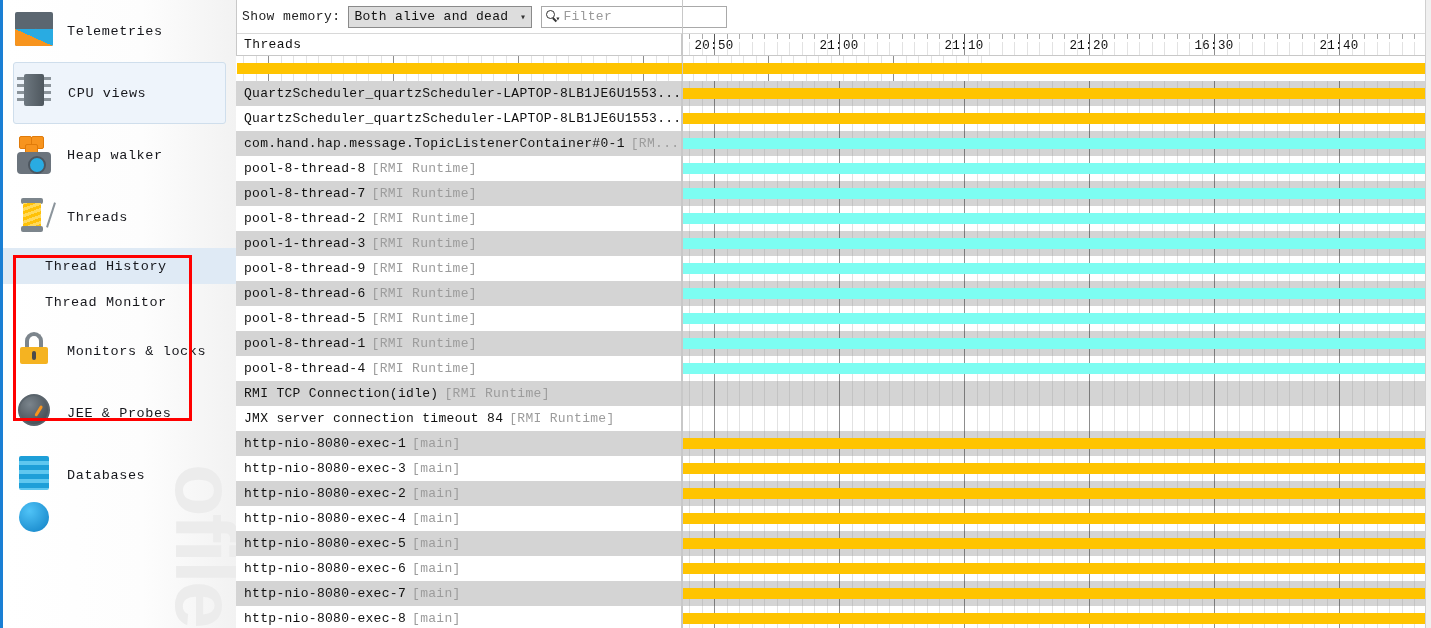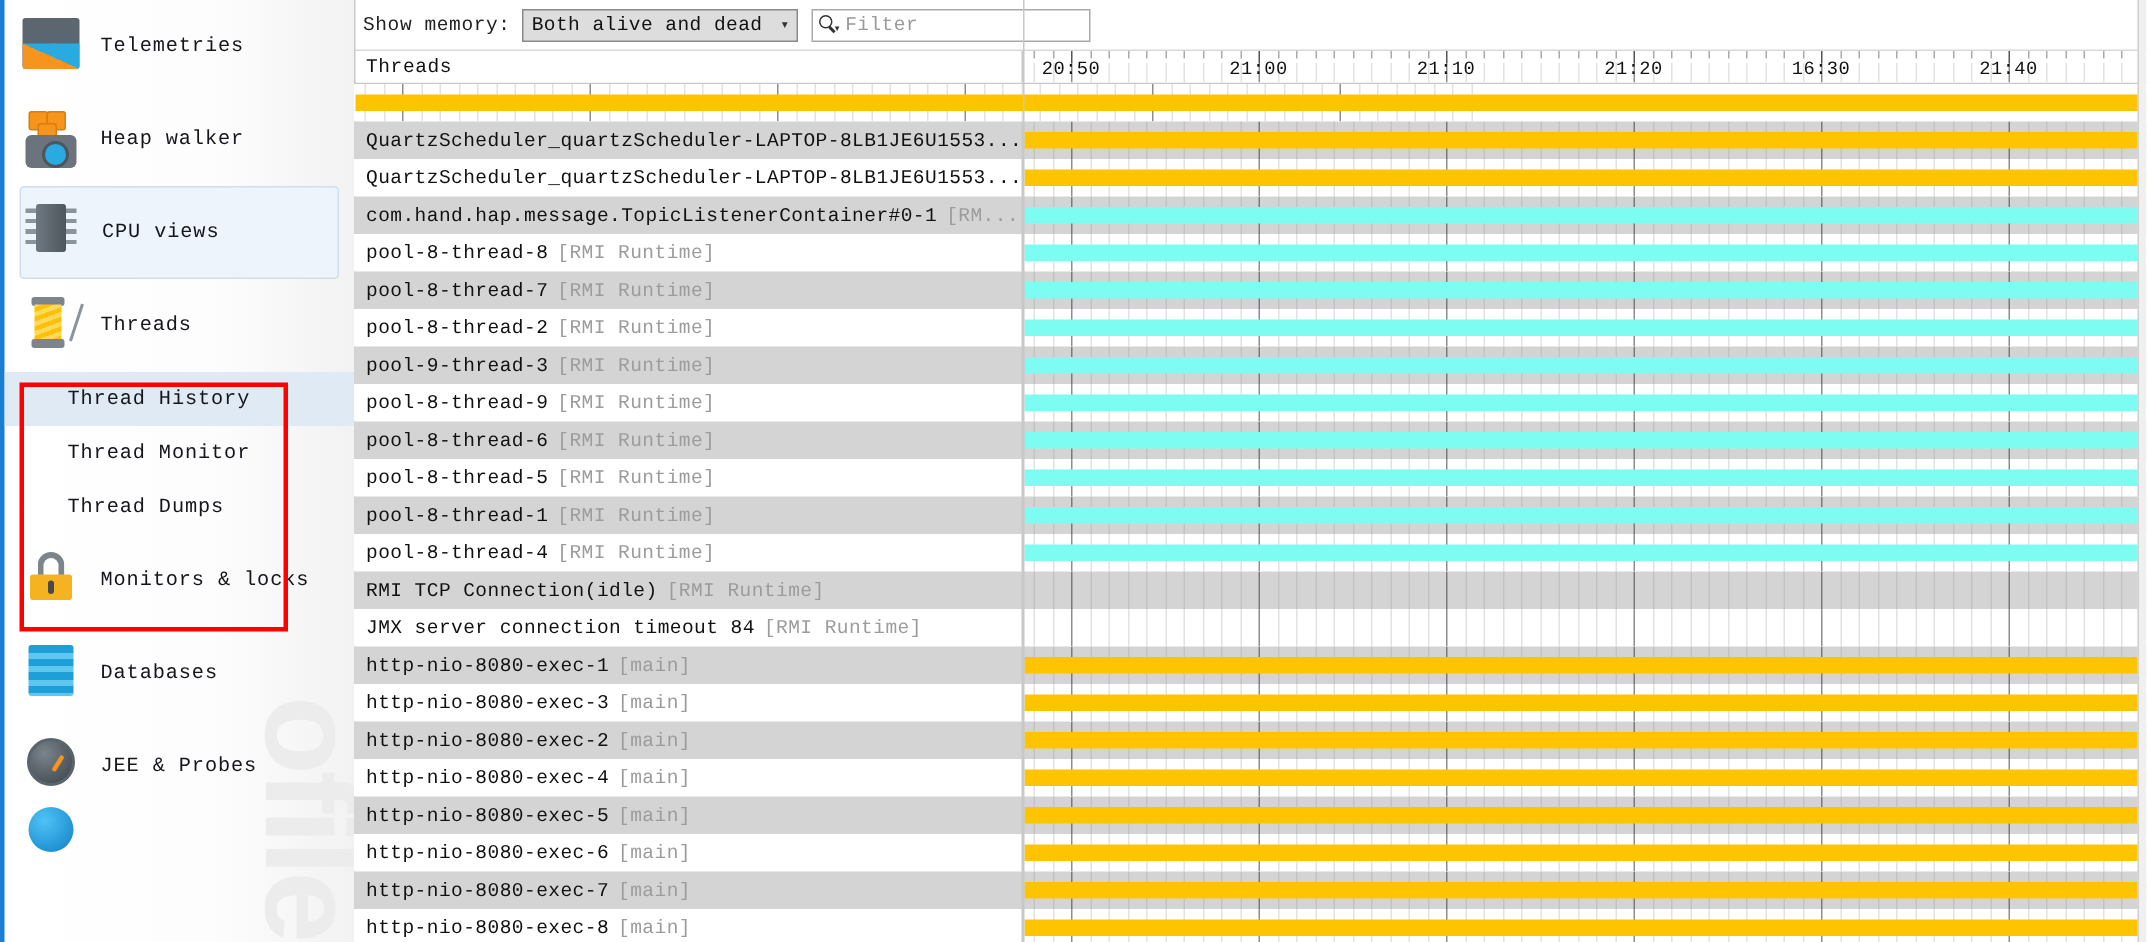--- a/index.html
+++ b/index.html
@@ -179,79 +179,76 @@
     <div class="watermark">ofiler</div>
 
     <div class="nav-item">
       <div class="nav-ico">
           <div class="ico-telemetry"></div>
         </div>
       <div class="nav-label">Telemetries</div>
     </div>
 
 
+    <div class="nav-item boxed-sel">
+      <div class="nav-ico">
+          <div class="ico-chip"></div>
+        </div>
+      <div class="nav-label">CPU views</div>
+    </div>
+
     <div class="nav-item">
       <div class="nav-ico">
         <div class="cube" style="left:4px;top:0px;"></div>
         <div class="cube" style="left:16px;top:0px;"></div>
         <div class="cube" style="left:10px;top:8px;"></div>
         <div class="ico-camera"></div>
       </div>
       <div class="nav-label">Heap walker</div>
     </div>
 
-    <div class="nav-item boxed-sel">
-      <div class="nav-ico">
-          <div class="ico-chip"></div>
-        </div>
-      <div class="nav-label">CPU views</div>
-    </div>
-
     <div class="nav-item">
       <div class="nav-ico">
         <div class="ico-spool">
             <div class="spool-body"></div>
             <div class="spool-needle"></div>
           </div>
       </div>
       <div class="nav-label">Threads</div>
     </div>
 
     <div class="sub-item selected">
       <span>Thread History</span>
     </div>
     <div class="sub-item">
       <span>Thread Monitor</span>
     </div>
-    <div class="sub-item">
-      <span>Thread Dumps</span>
-    </div>
 
     <div class="nav-item">
       <div class="nav-ico">
         <div class="ico-lock">
             <div class="shackle"></div>
             <div class="body"></div>
           </div>
       </div>
       <div class="nav-label">Monitors &amp; locks</div>
     </div>
 
     <div class="nav-item">
       <div class="nav-ico">
-          <div class="ico-db"></div>
-        </div>
-      <div class="nav-label">Databases</div>
+          <div class="ico-gauge"></div>
+        </div>
+      <div class="nav-label">JEE &amp; Probes</div>
     </div>
 
     <div class="nav-item">
       <div class="nav-ico">
-          <div class="ico-gauge"></div>
-        </div>
-      <div class="nav-label">JEE &amp; Probes</div>
+          <div class="ico-db"></div>
+        </div>
+      <div class="nav-label">Databases</div>
     </div>
 
     <div class="nav-item" style="height:30px;">
       <div class="nav-ico">
           <div class="ico-globe"></div>
         </div>
     </div>
 
     <div id="red-box"></div>
   </div>
@@ -880,21 +877,21 @@
             <div class="grid-v" style="left: 695px;"></div>
             <div class="grid-v" style="left: 707px;"></div>
             <div class="grid-v" style="left: 720px;"></div>
             <div class="grid-v" style="left: 732px;"></div>
             <div class="grid-v" style="left: 745px;"></div>
             <div class="bar" style="background: rgb(125, 253, 242);"></div>
           </div>
         </div>
         <div class="row even">
           <div class="cell-name">
-            <span class="tname">pool-9-thread-3</span>
+            <span class="tname">pool-1-thread-3</span>
             <span class="tgroup">[RMI Runtime]</span>
           </div>
           <div class="cell-track">
             <div class="grid-v" style="left: 7px;"></div>
             <div class="grid-v" style="left: 20px;"></div>
             <div class="grid-v major" style="left: 32px;"></div>
             <div class="grid-v" style="left: 45px;"></div>
             <div class="grid-v" style="left: 57px;"></div>
             <div class="grid-v" style="left: 70px;"></div>
             <div class="grid-v" style="left: 82px;"></div>

